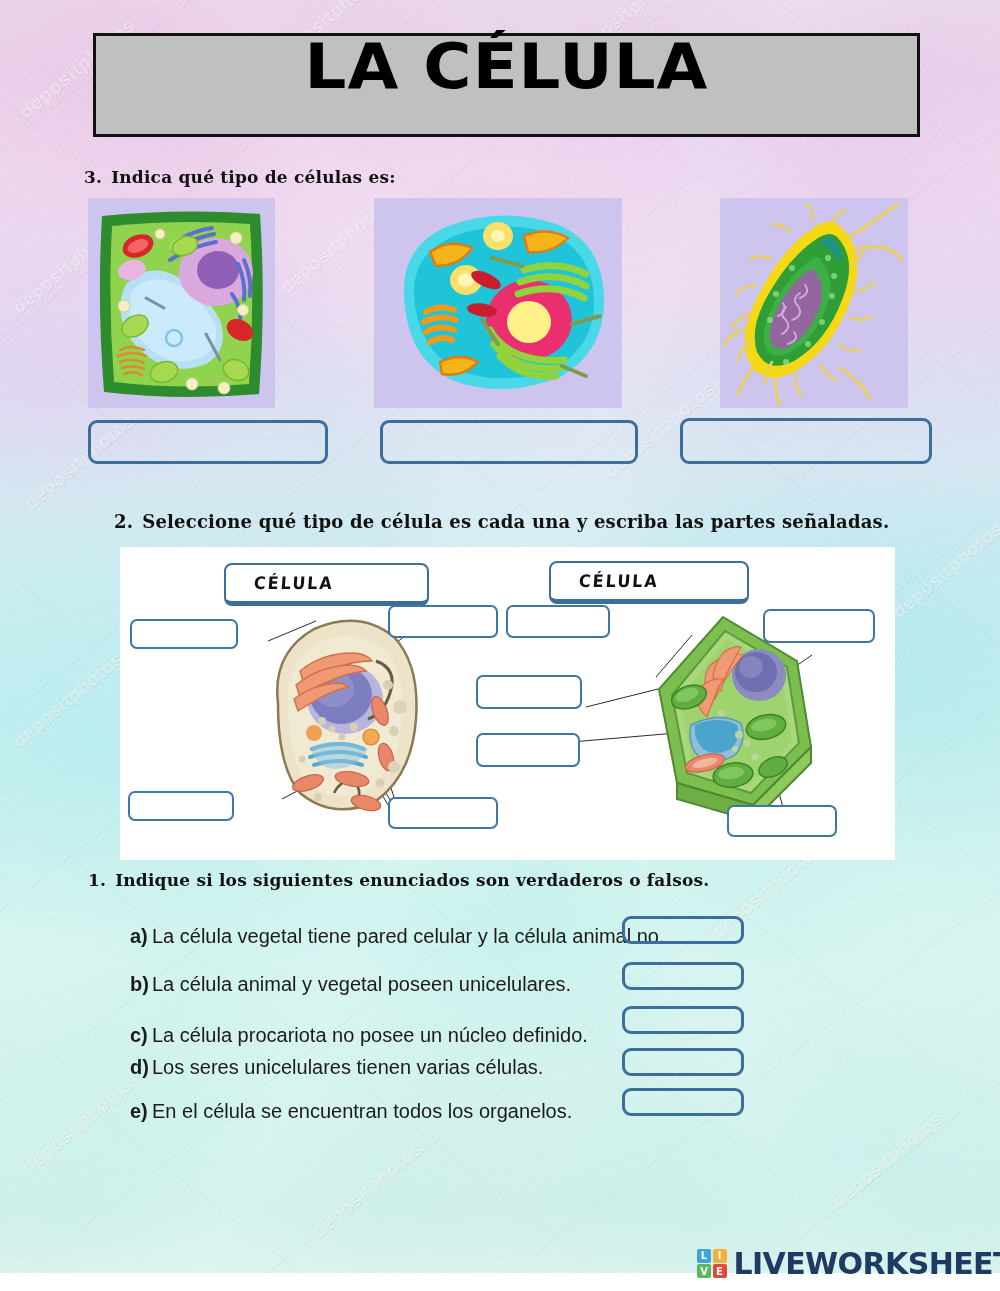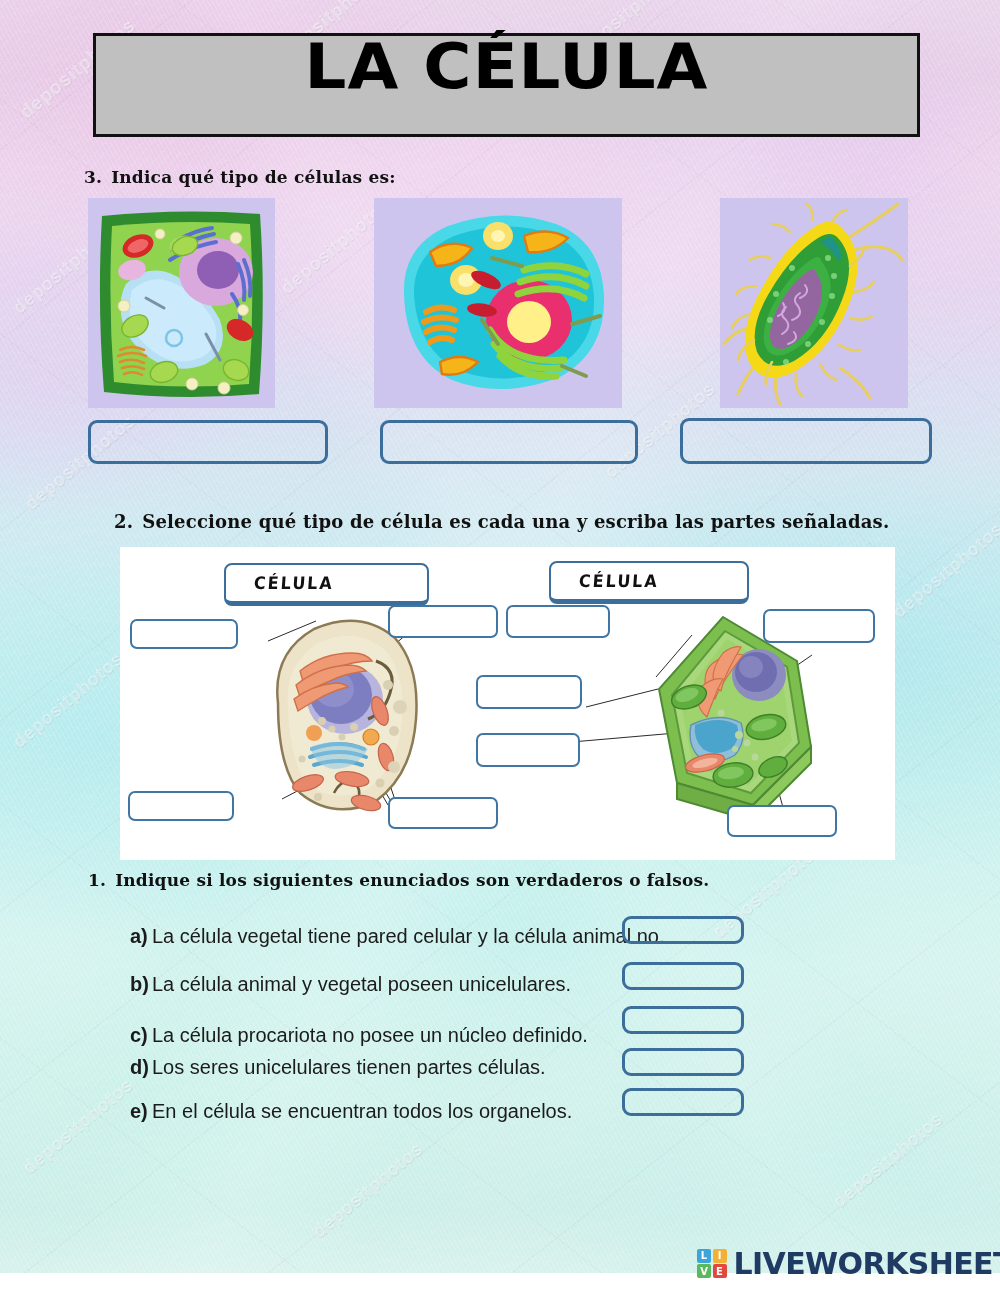--- a/index.html
+++ b/index.html
@@ -489,21 +489,21 @@
 <div class="stmt" style="left:130px; top:925px;">
   <span class="ltr">a)</span><span>La célula vegetal tiene pared celular y la célula animal no.</span>
 </div>
 <div class="stmt" style="left:130px; top:973px;">
   <span class="ltr">b)</span><span>La célula animal y vegetal poseen unicelulares.</span>
 </div>
 <div class="stmt" style="left:130px; top:980px;margin-top:44px;">
   <span class="ltr">c)</span><span>La célula procariota no posee un núcleo definido.</span>
 </div>
 <div class="stmt" style="left:130px; top:1056px;">
-  <span class="ltr">d)</span><span>Los seres unicelulares tienen partes células.</span>
+  <span class="ltr">d)</span><span>Los seres unicelulares tienen varias células.</span>
 </div>
 <div class="stmt" style="left:130px; top:1100px;">
   <span class="ltr">e)</span><span>En el célula se encuentran todos los organelos.</span>
 </div>
 
 <div class="ans-box" style="left: 622px; top: 916px; width: 122px; height: 28px; border-color: rgb(59, 110, 155);"></div>
 <div class="ans-box" style="left: 622px; top: 962px; width: 122px; height: 28px; border-color: rgb(59, 110, 155);"></div>
 <div class="ans-box" style="left: 622px; top: 1006px; width: 122px; height: 28px; border-color: rgb(59, 110, 155);"></div>
 <div class="ans-box" style="left: 622px; top: 1048px; width: 122px; height: 28px; border-color: rgb(59, 110, 155);"></div>
 <div class="ans-box" style="left: 622px; top: 1088px; width: 122px; height: 28px; border-color: rgb(59, 110, 155);"></div>

